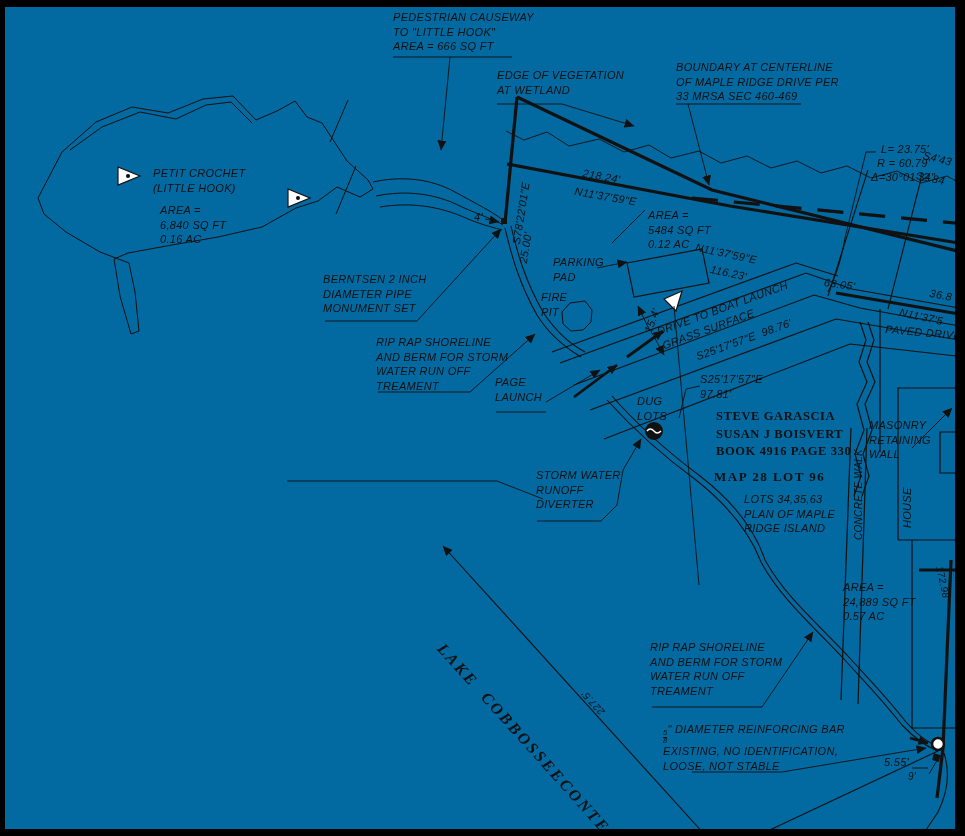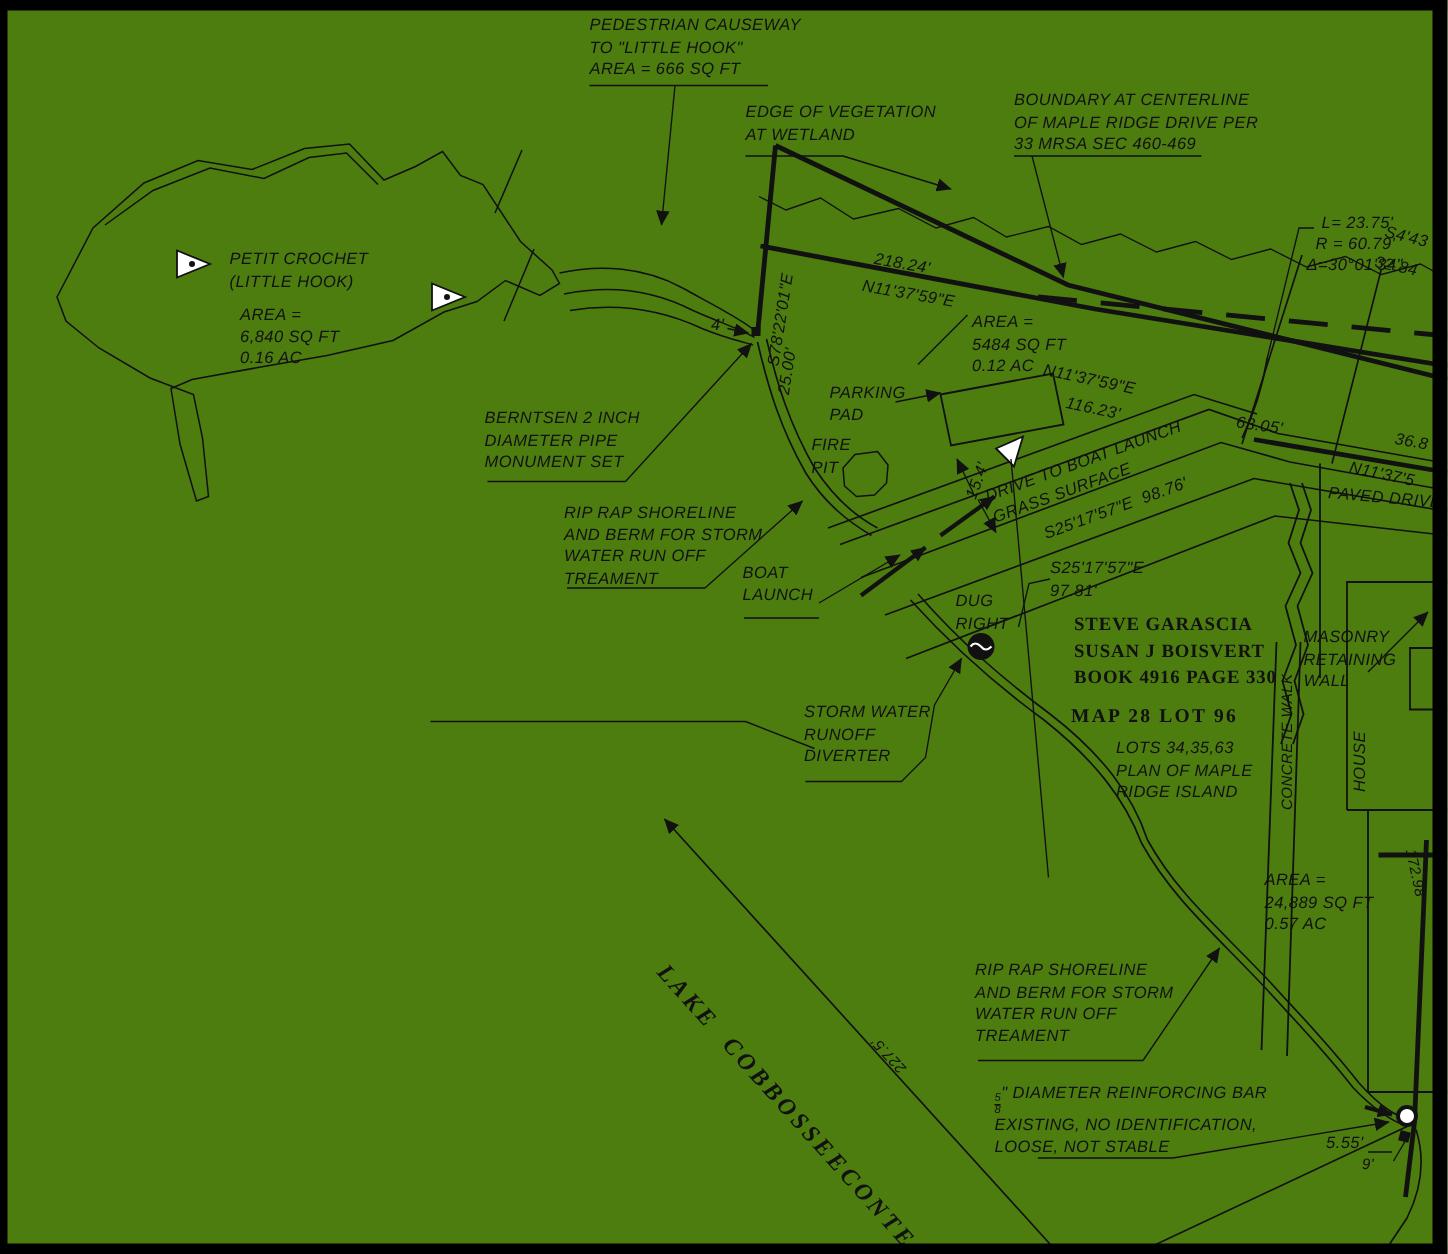--- a/index.html
+++ b/index.html
@@ -1,16 +1,16 @@
 <!DOCTYPE html>
 <html><head>
 <meta charset="utf-8">
 <style>
   html,body{margin:0;padding:0;background:#888;}
-  #plat{position:relative;width:965px;height:836px;background:#4d7c0f;overflow:hidden;
+  #plat{position:relative;width:965px;height:836px;background:#0369a1;overflow:hidden;
         font-family:"Liberation Sans",sans-serif;}
   #linework{position:absolute;left:0;top:0;z-index:1;}
   .lbl{position:absolute;z-index:2;color:#111;font:italic 11px/1.32 "Liberation Sans",sans-serif;
        letter-spacing:.3px;white-space:pre-line;transform-origin:0 0;}
   .sm{font-size:10px;}
   .ser{font:bold 12.5px/1.4 "Liberation Serif",serif;font-style:normal;letter-spacing:.6px;}
   .map{font-size:13px;letter-spacing:1.5px;}
   .lake{font:bold italic 16px "Liberation Serif",serif;letter-spacing:2.5px;word-spacing:7px;}
   .frac{display:inline-flex;flex-direction:column;align-items:center;font-size:7.5px;
         line-height:6.5px;vertical-align:-2px;font-style:italic;}
@@ -161,21 +161,21 @@
 PAD</div>
   <div class="lbl" style="left:541px;top:290px">FIRE
 PIT</div>
   <div class="lbl" style="left:641px;top:330px;transform:rotate(-70deg)">15.4'</div>
   <div class="lbl" style="left:655px;top:325px;transform:rotate(-20deg)">DRIVE TO BOAT LAUNCH
 GRASS SURFACE</div>
   <div class="lbl" style="left:694px;top:350px;transform:rotate(-20deg)">S25'17'57"E&nbsp;&nbsp;98.76'</div>
   <div class="lbl" style="left:700px;top:372px">S25'17'57"E
 97.81'</div>
   <div class="lbl" style="left:637px;top:394px">DUG
-RIGHT</div>
+LOTS</div>
   <div class="lbl ser" style="left:716px;top:408px">STEVE GARASCIA
 SUSAN J BOISVERT
 BOOK 4916 PAGE 330</div>
   <div class="lbl ser map" style="left:714px;top:468px">MAP 28 LOT 96</div>
   <div class="lbl" style="left:744px;top:492px">LOTS 34,35,63
 PLAN OF MAPLE
 RIDGE ISLAND</div>
   <div class="lbl" style="left:869px;top:418px">MASONRY
 RETAINING
 WALL</div>
@@ -200,21 +200,21 @@
   <div class="lbl" style="left:884px;top:755px">5.55'</div>
   <div class="lbl sm" style="left:908px;top:770px">9'</div>
   <div class="lbl" style="left:153px;top:166px">PETIT CROCHET
 (LITTLE HOOK)</div>
   <div class="lbl" style="left:160px;top:203px">AREA =
 6,840 SQ FT
 0.16 AC</div>
   <div class="lbl" style="left:323px;top:272px">BERNTSEN 2 INCH
 DIAMETER PIPE
 MONUMENT SET</div>
-  <div class="lbl" style="left:495px;top:375px">BOAT
+  <div class="lbl" style="left:495px;top:375px">PAGE
 LAUNCH</div>
   <div class="lbl" style="left:536px;top:468px">STORM WATER
 RUNOFF
 DIVERTER</div>
   <div class="lbl lake" style="left:447px;top:640px;transform:rotate(48deg)">LAKE  COBBOSSEECONTE</div>
   <div class="lbl sm" style="left:598px;top:718px;transform:rotate(227deg)">227.5'</div>
   <div class="lbl sm" style="left:946px;top:565px;transform:rotate(78deg)">172.98</div>
 
   <div class="bar" style="left:0;top:0;width:965px;height:7px"></div>
   <div class="bar" style="left:0;top:829px;width:965px;height:7px"></div>

